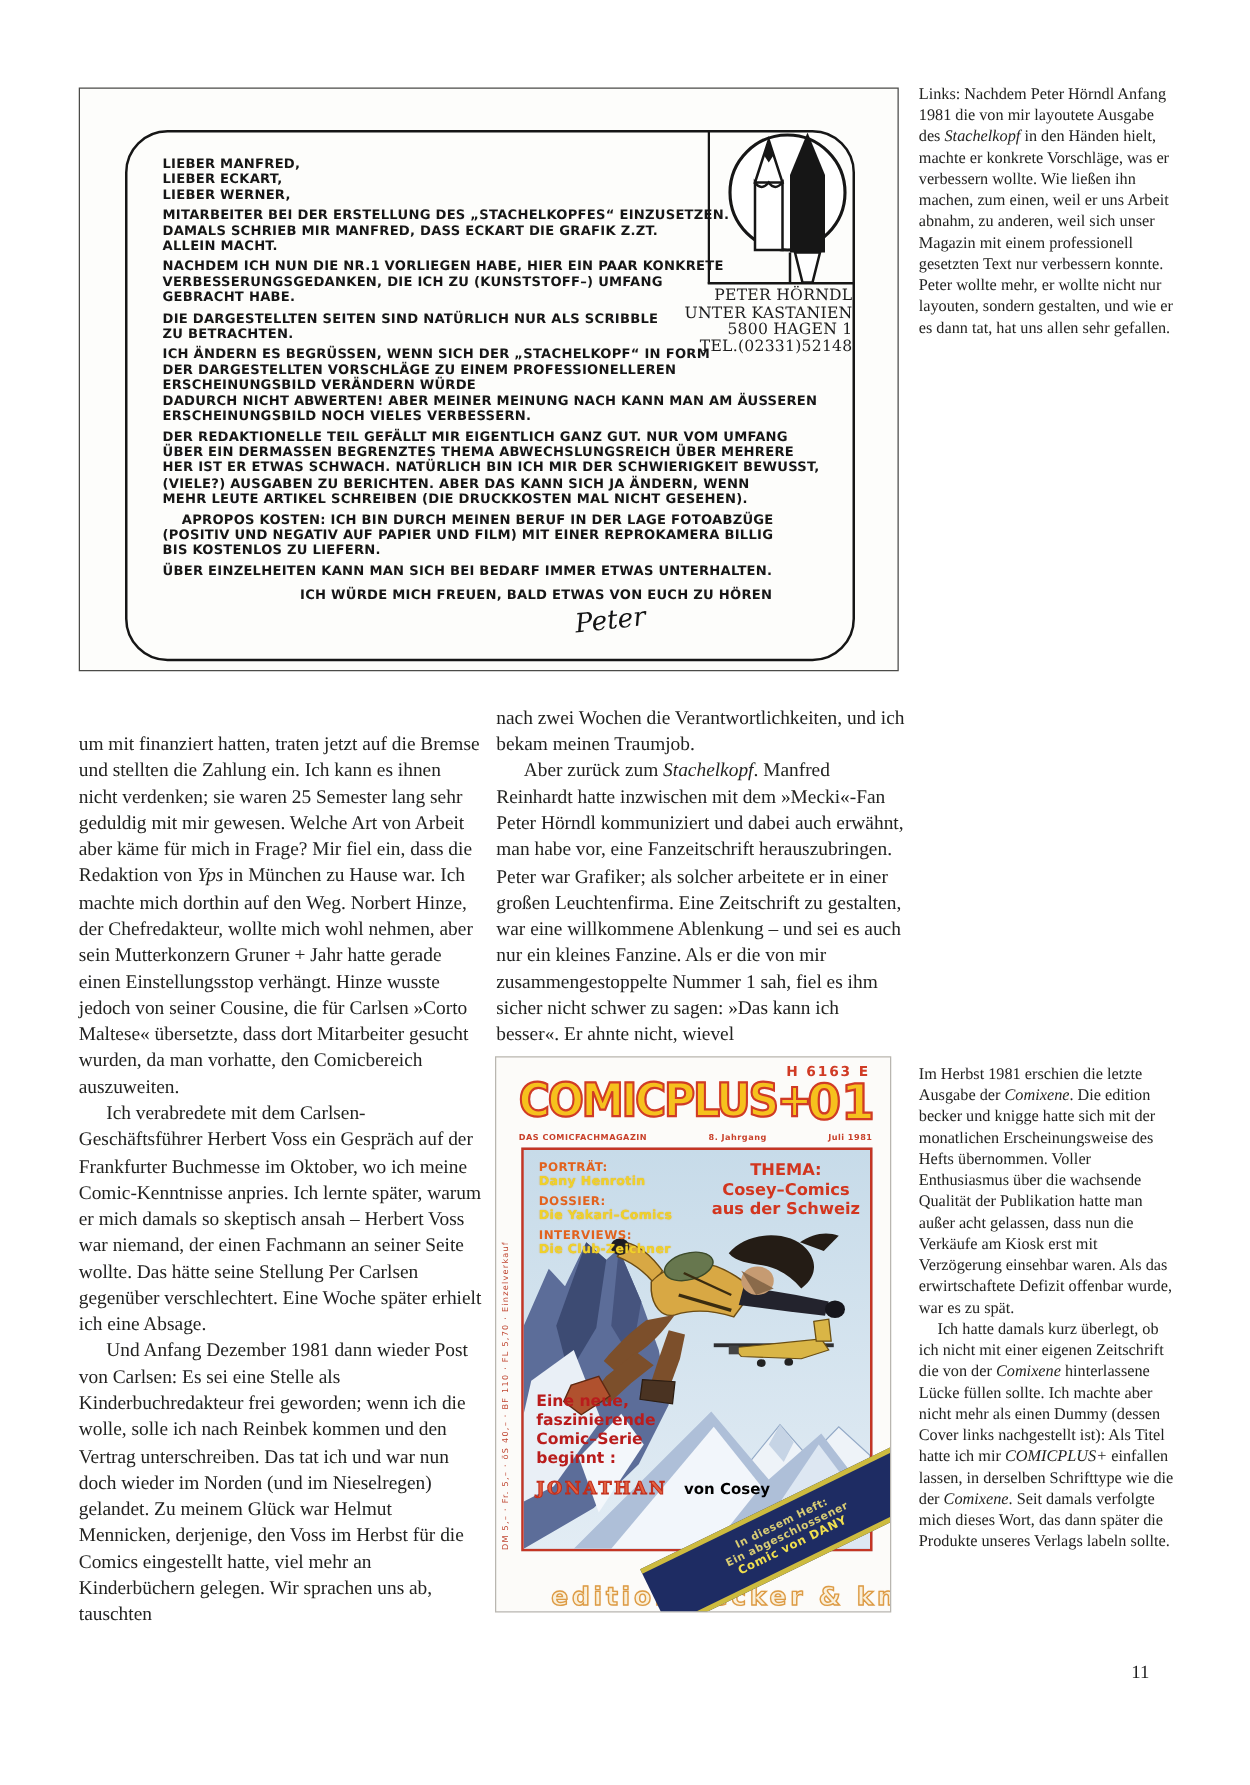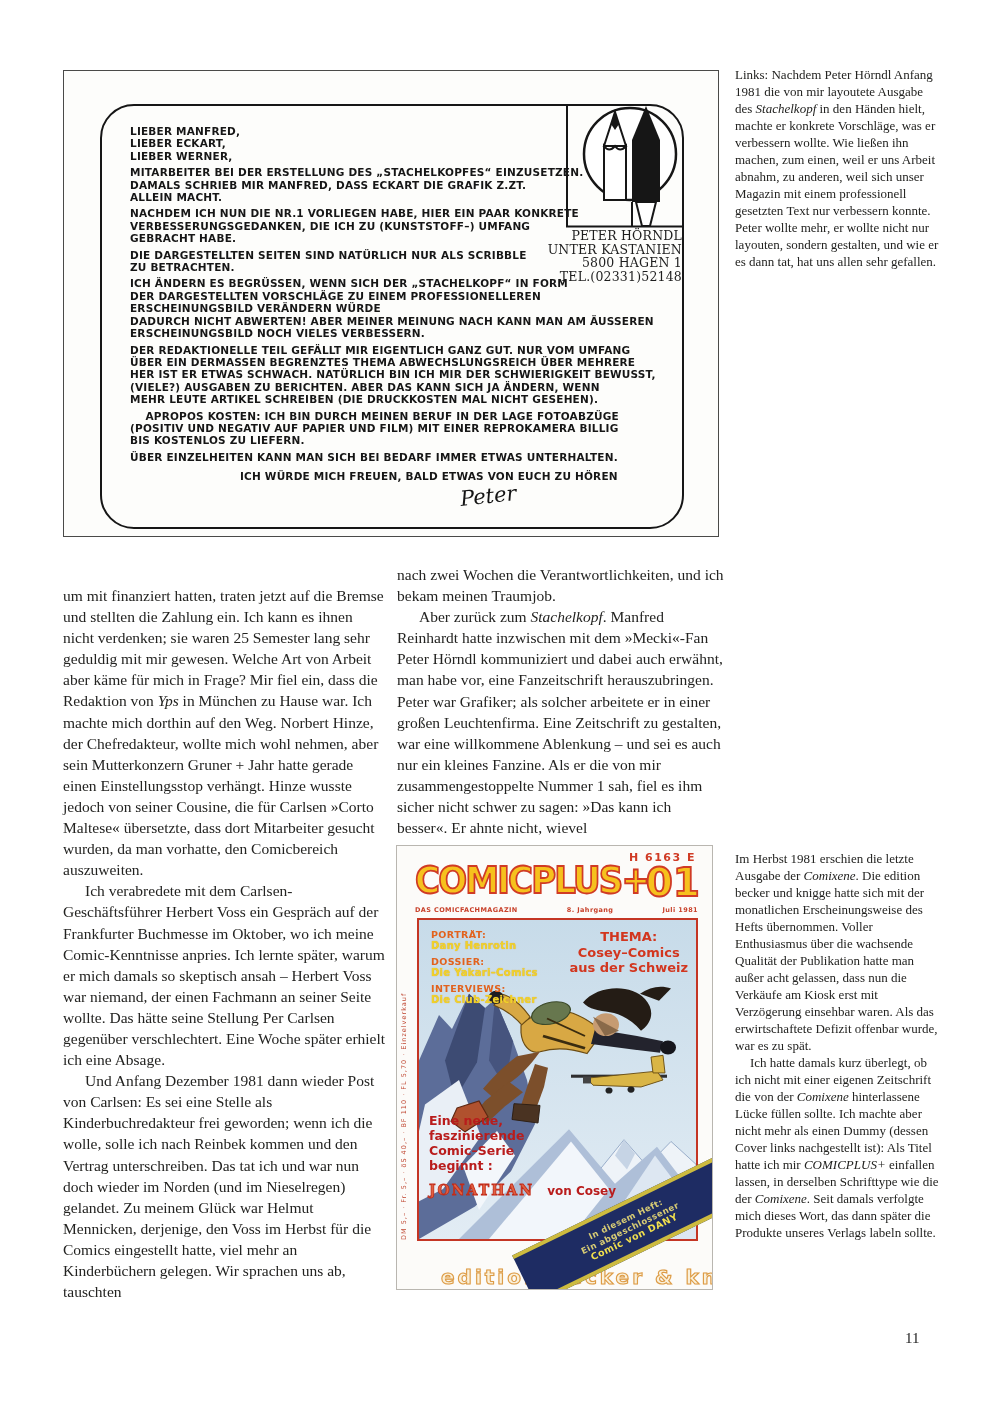--- a/index.html
+++ b/index.html
@@ -60,21 +60,21 @@
   .cc-label{color:#e2621d;font-weight:bold;font-size:9.5px;letter-spacing:.4px;margin-top:5px;}
   .cc-value{color:#f0d22a;font-weight:bold;font-size:10px;letter-spacing:.3px;
             text-shadow:0 0 1px #d89b20;}
   .cover-theme{position:absolute;right:8px;top:9px;text-align:center;color:#d2361f;
                font-weight:bold;font-size:13px;line-height:15.5px;}
   .cover-announce{position:absolute;left:10px;bottom:66px;color:#b91c1c;font-weight:bold;
                   font-size:12.5px;line-height:15px;}
   .cover-series{position:absolute;left:10px;bottom:40px;white-space:nowrap;}
   .series-title{font-family:"DejaVu Serif",serif;font-weight:bold;font-size:14px;
                 color:#e26040;-webkit-text-stroke:.8px #c02a18;letter-spacing:2px;}
-  .series-author{color:#b91c1c;font-weight:bold;font-size:12px;margin-left:8px;}
+  .series-author{color:#000000;font-weight:bold;font-size:12px;margin-left:8px;}
   .cover-publisher{position:absolute;left:44px;bottom:0px;font-weight:bold;font-size:20px;
                    letter-spacing:3px;color:#faf0da;-webkit-text-stroke:1.1px #dd9b45;
                    text-shadow:0 0 1px #dd9b45;white-space:nowrap;}
   .cover-banner{position:absolute;right:-36px;bottom:34px;width:236px;height:46px;
                 background:#1e2c63;border-top:4px solid #cdbb3f;border-bottom:4px solid #cdbb3f;
                 transform:rotate(-26deg);display:flex;flex-direction:column;
                 justify-content:center;text-align:center;color:#d8cc74;font-weight:bold;
                 font-size:8.5px;line-height:10px;letter-spacing:.5px;}
   .banner-line3{color:#f0df4e;font-size:9.5px;}
   .cover-spine{position:absolute;left:3px;top:94px;height:300px;writing-mode:vertical-rl;

